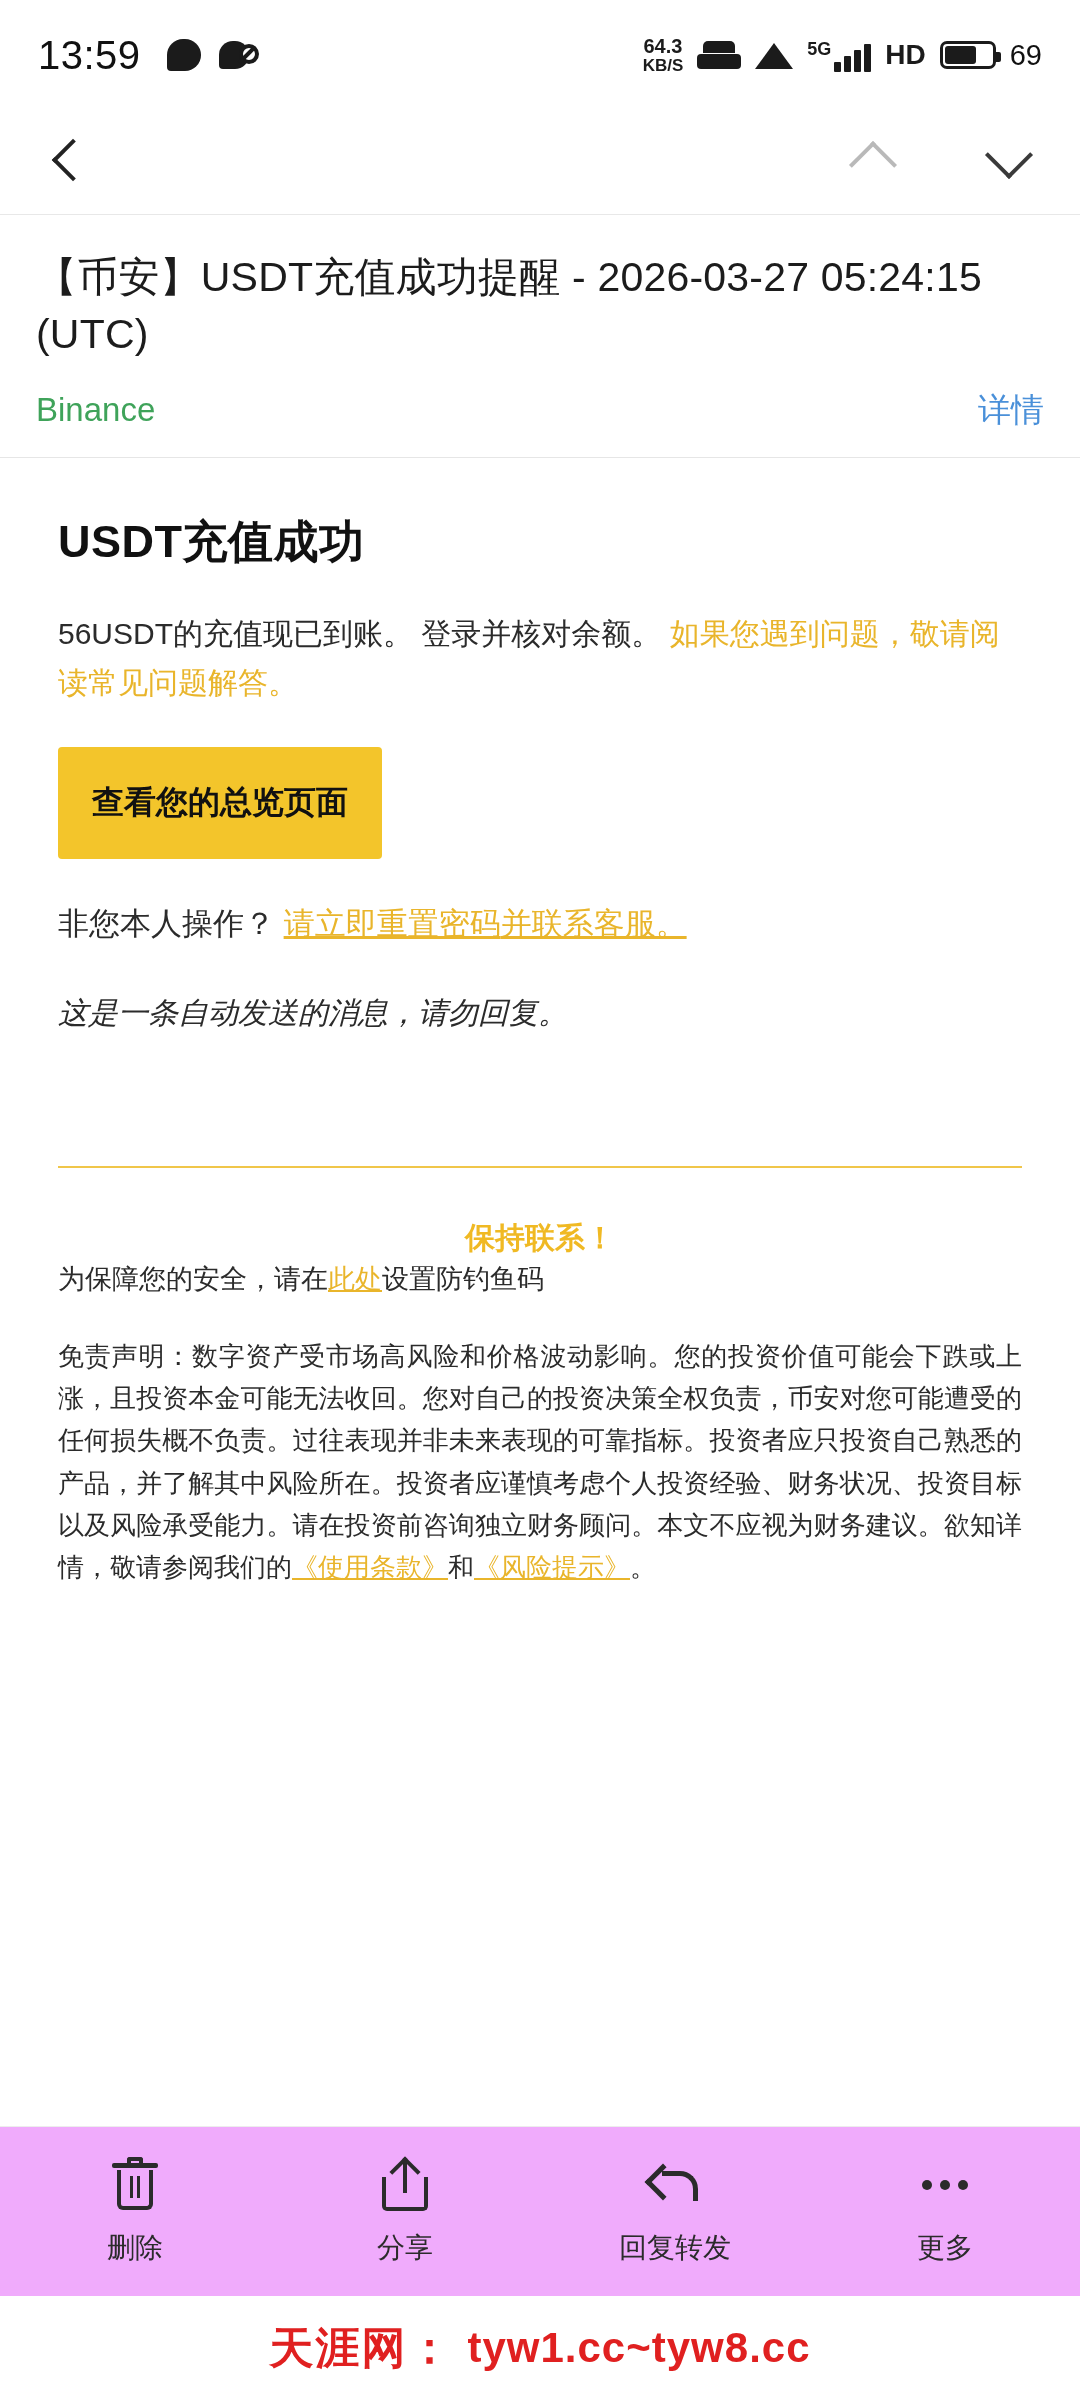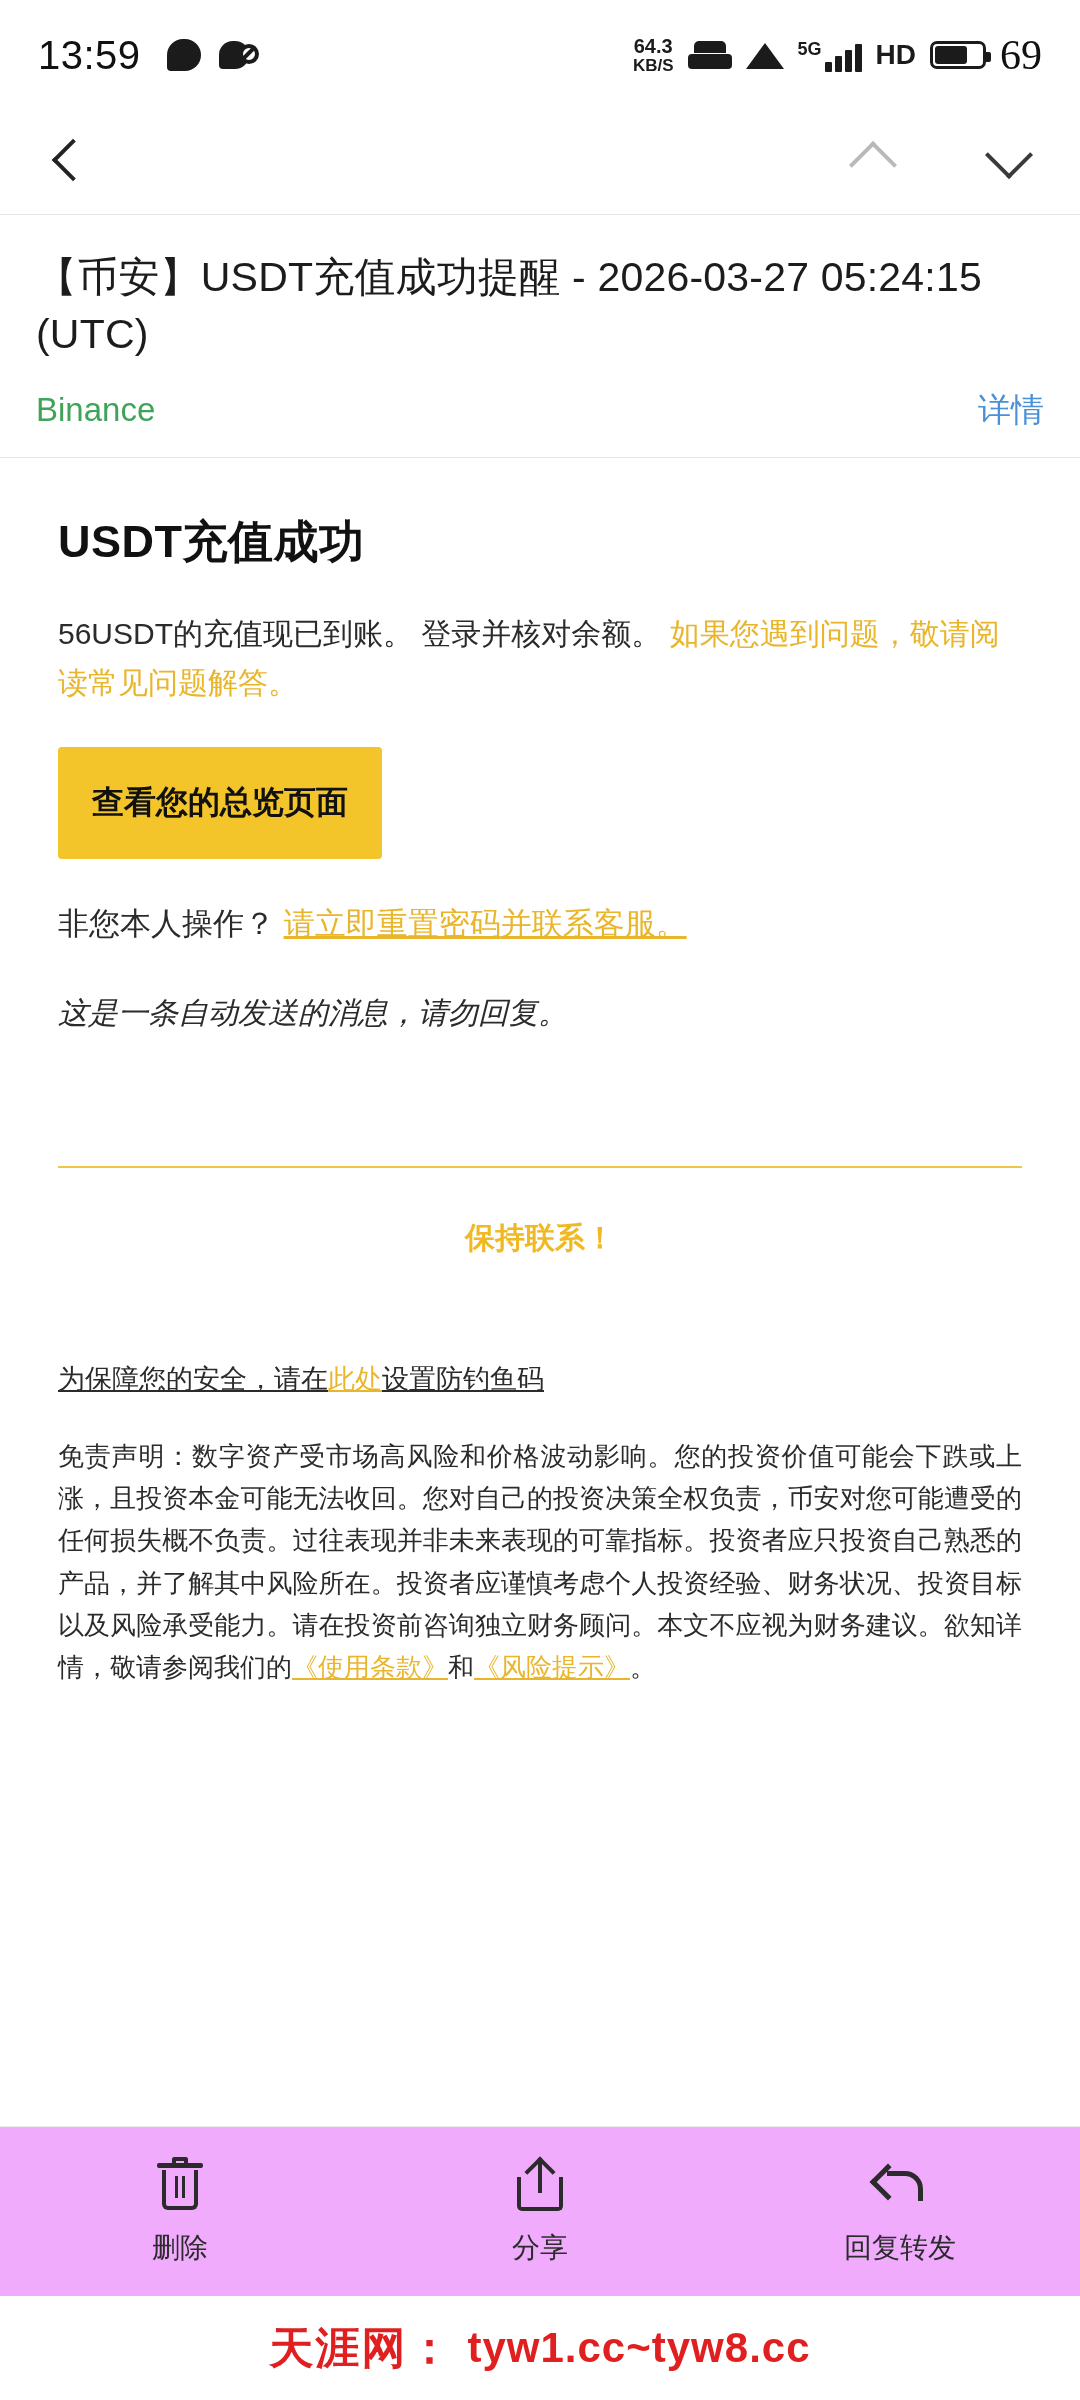--- a/index.html
+++ b/index.html
@@ -117,21 +117,21 @@
     border-radius: 7px;
     position: relative;
     padding: 2px;
   }
   .battery::after{
     content:"";
     position:absolute; right:-8px; top:8px;
     width:5px;height:10px;background:#1b1b1b;border-radius:0 2px 2px 0;
   }
   .battery .fill{ height:100%; background:#1b1b1b; border-radius:3px; }
-  .batt-num { font-size: 42px; color:#111;font-family:Liberation Serif, serif; }
+  .batt-num { font-size: 29px; color:#111; }
 
   
   .navbar {
     height: 105px;
     display: flex;
     align-items: center;
     padding: 0 42px;
     background: #fff;
     border-bottom: 1px solid #e8e8e8;
   }
@@ -248,25 +248,23 @@
     background: #f0c64a;
   }
   .keep-touch {
     margin-top: 50px;
     text-align:center;
     font-size: 30px;
     font-weight: 700;
     color:#f0b923;
   }
   .security-note {
-    margin-top: 100px;
     font-size: 27px;
     line-height: 1.55;
     color:#2b2b2b;
-    text-decoration:underline;
   }
   .disclaimer {
     margin-top: 34px;
     font-size: 26px;
     line-height: 1.62;
     color:#2b2b2b;
     text-align: justify;
   }
   .disclaimer b { font-weight: 400; }
   .notice {
@@ -443,18 +441,26 @@
     </div>
     <div class="lbl">分享</div>
   </div>
   <div class="tool">
     <div class="ic ic-reply">
       <div class="arr"></div>
         <div class="curve"></div>
     </div>
     <div class="lbl">回复转发</div>
   </div>
+  <div class="tool">
+    <div class="ic ic-more">
+        <i></i>
+        <i></i>
+        <i></i>
+      </div>
+    <div class="lbl">更多</div>
+  </div>
 </div>
 
 <div class="watermark">
   <span class="wm-cn">天涯网：</span>
   <span class="wm-url">tyw1.cc~tyw8.cc</span>
 </div>
 
 </body></html>

